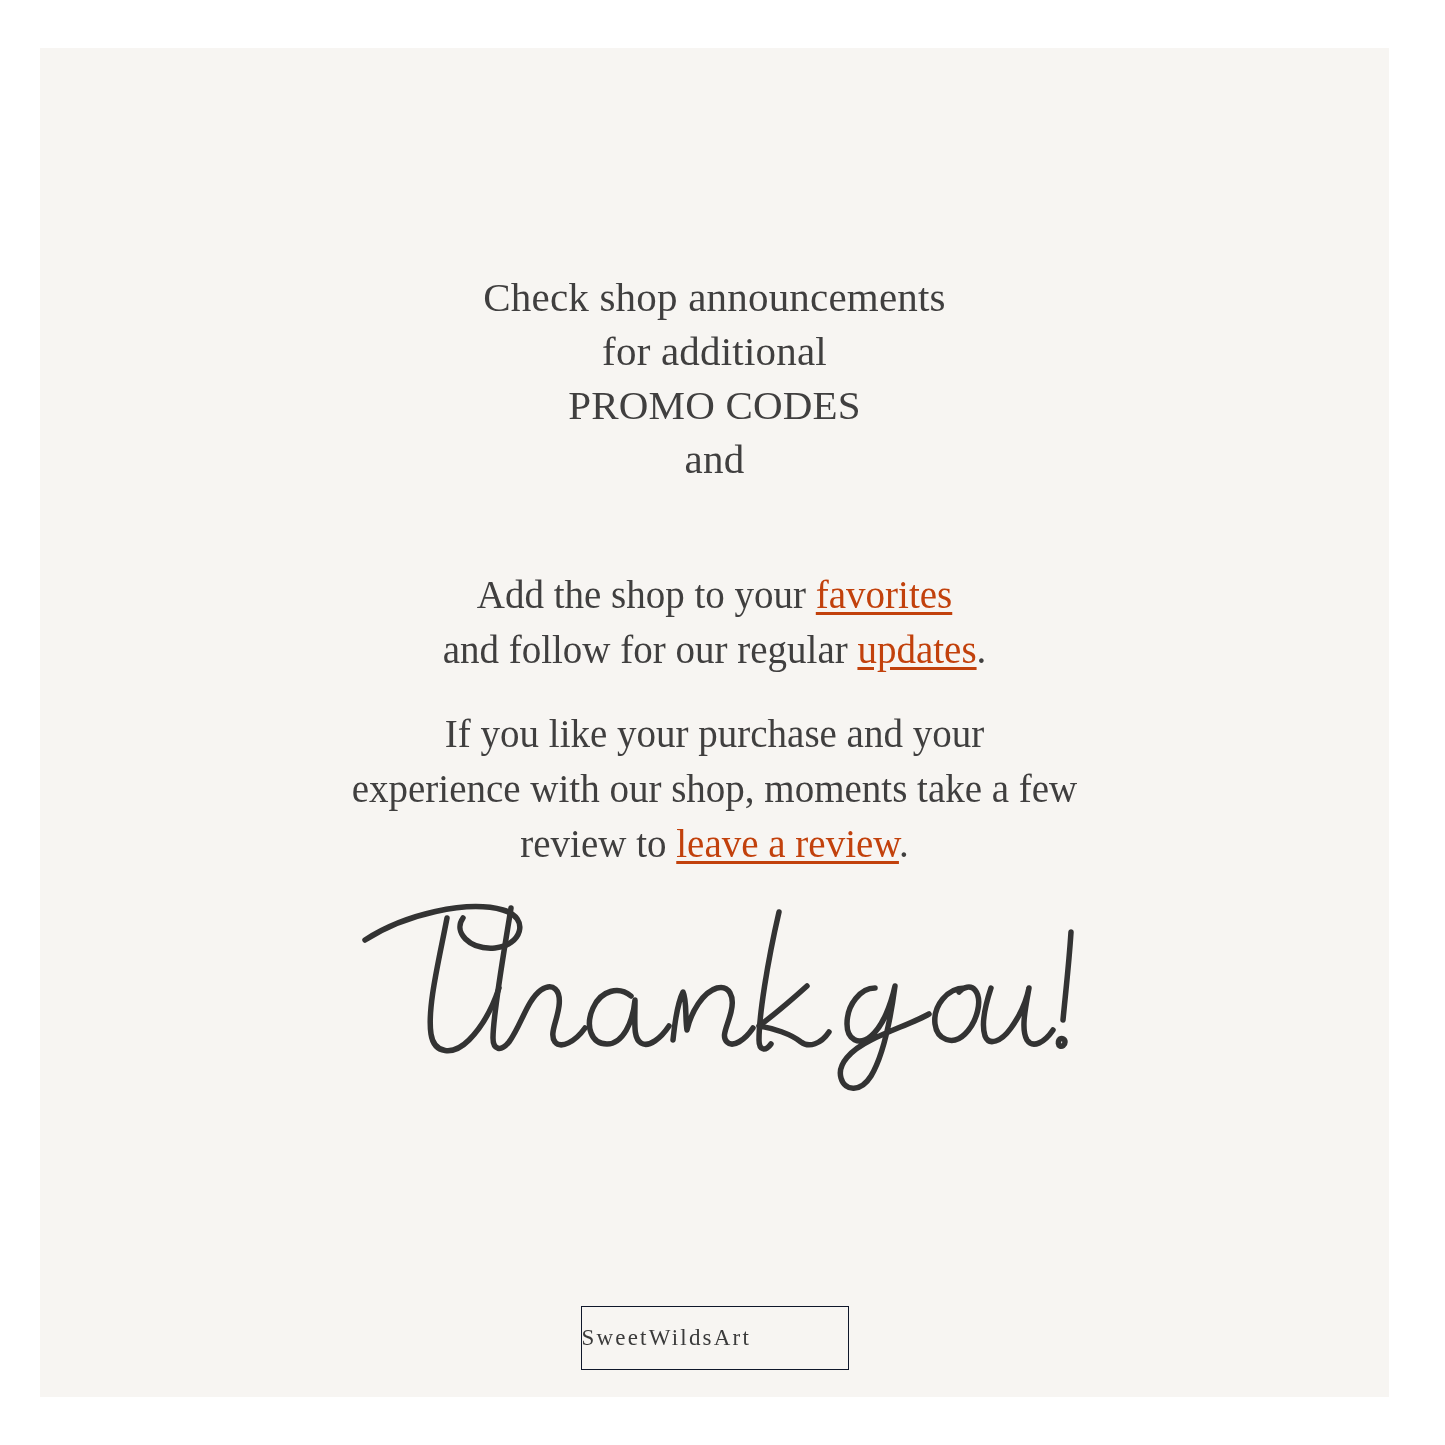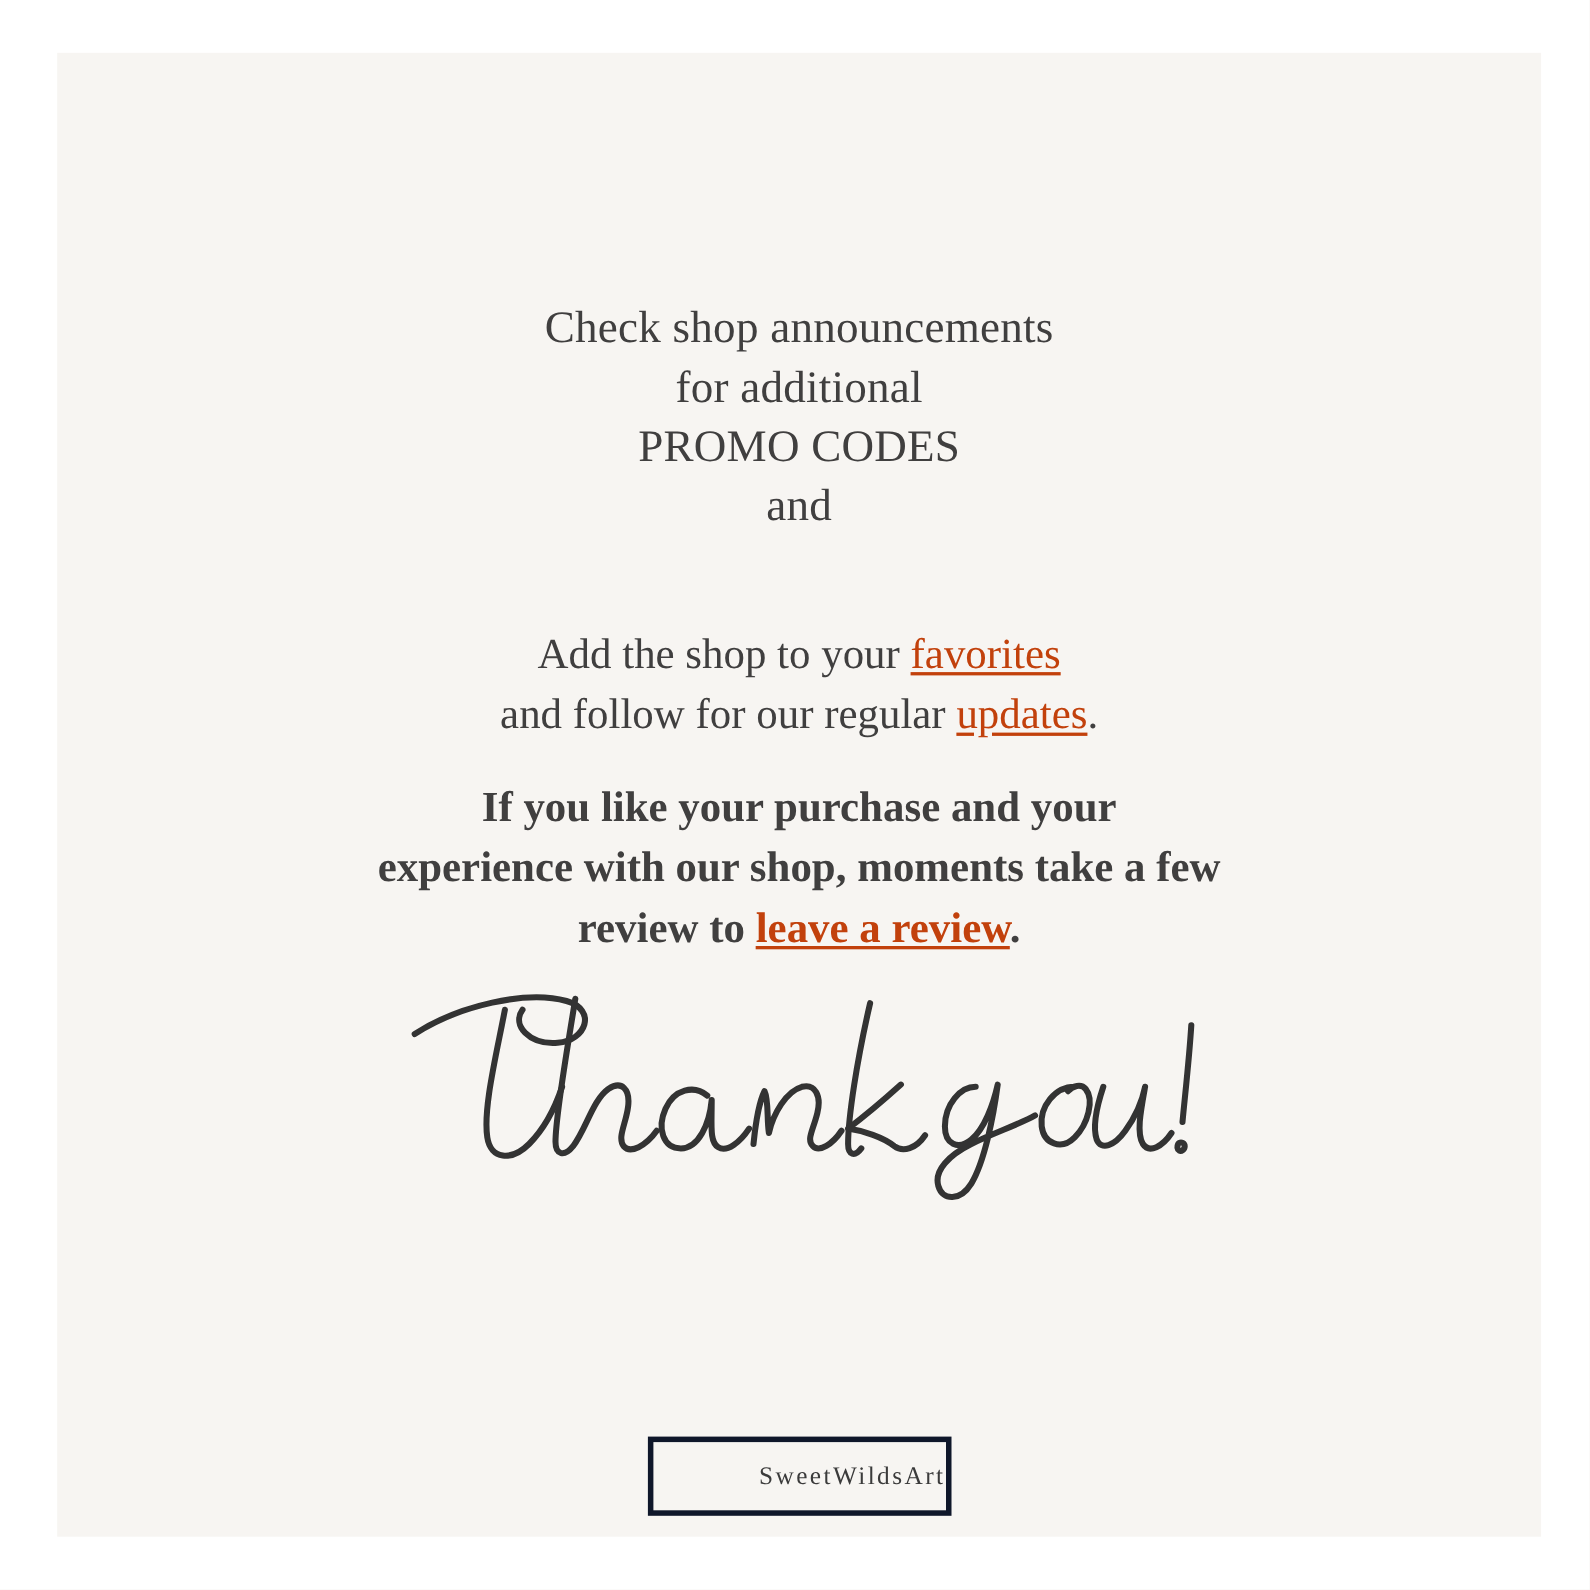--- a/index.html
+++ b/index.html
@@ -8,21 +8,21 @@
   }
   body {
     width: 1445px;
     height: 1445px;
     background: #ffffff;
     font-family: "Liberation Serif", serif;
     overflow: hidden;
   }
   .card {
     position: absolute;
-    left: 52px;
+    left: 40px;
     top: 48px;
     width: 1349px;
     height: 1349px;
     background: #f7f5f2;
   }
   .content {
     position: absolute;
     left: 0;
     top: 0;
     width: 100%;
@@ -46,21 +46,20 @@
     width: 100%;
     font-size: 39px;
     line-height: 55px;
   }
   .block-review {
     position: absolute;
     top: 658px;
     width: 100%;
     font-size: 39px;
     line-height: 55px;
-    font-weight: bold;
   }
   .underline {
     text-decoration: underline;
     text-underline-offset: 4px;
     color: #c2410c;
   }
   .thankyou {
     position: absolute;
     top: 840px;
     width: 100%;
@@ -77,25 +76,25 @@
     display: block;
     margin: 0 auto;
   }
   .logo-box {
     position: absolute;
     left: 50%;
     transform: translateX(-50%);
     top: 1258px;
     width: 266px;
     height: 62px;
-    border: 5px solid #0f172a;
+    border: 1px solid #0f172a;
     background: transparent;
     display: flex;
     align-items: center;
-    justify-content: flex-end;
+    justify-content: flex-start;
   }
   .logo-text {
     font-family: "Liberation Serif", serif;
     font-size: 23px;
     letter-spacing: 2.2px;
     color: #3b3b3b;
     white-space: nowrap;
   }
 </style>
 </head>

